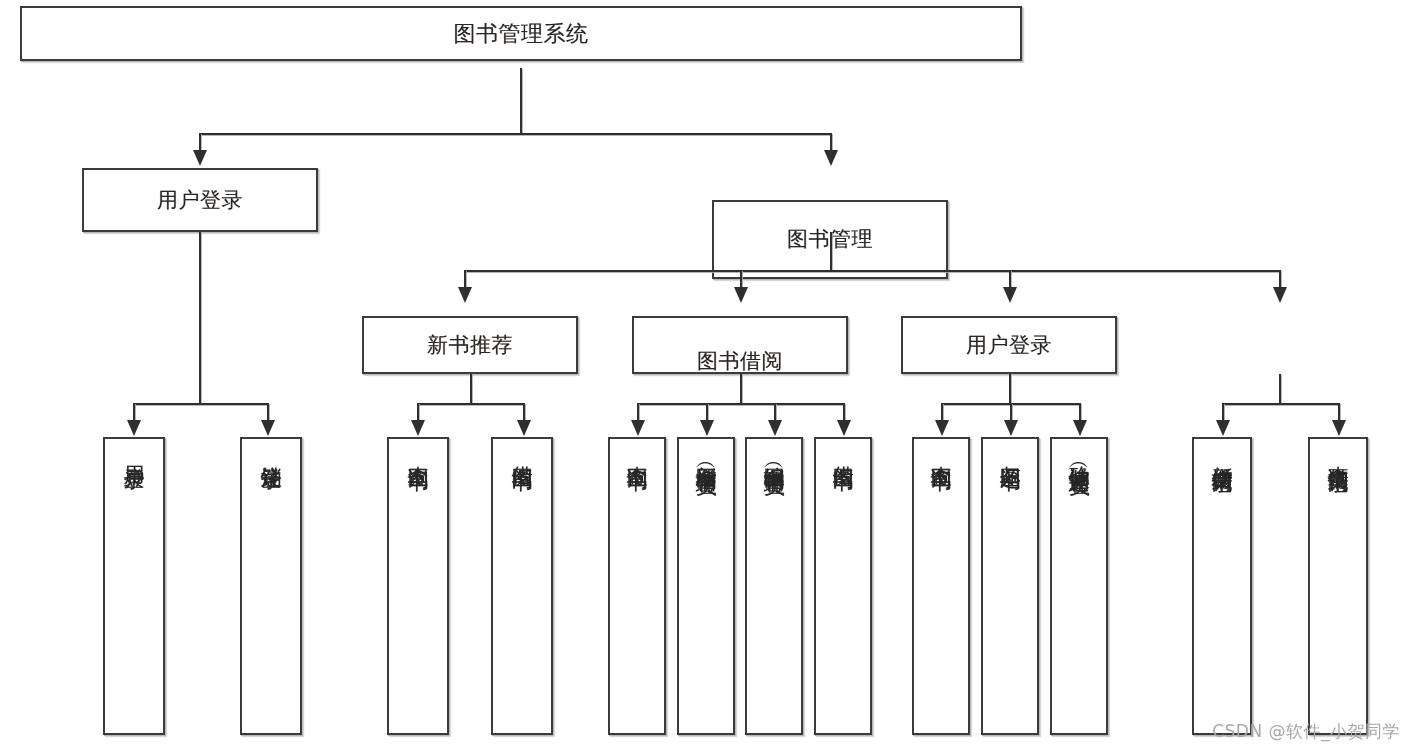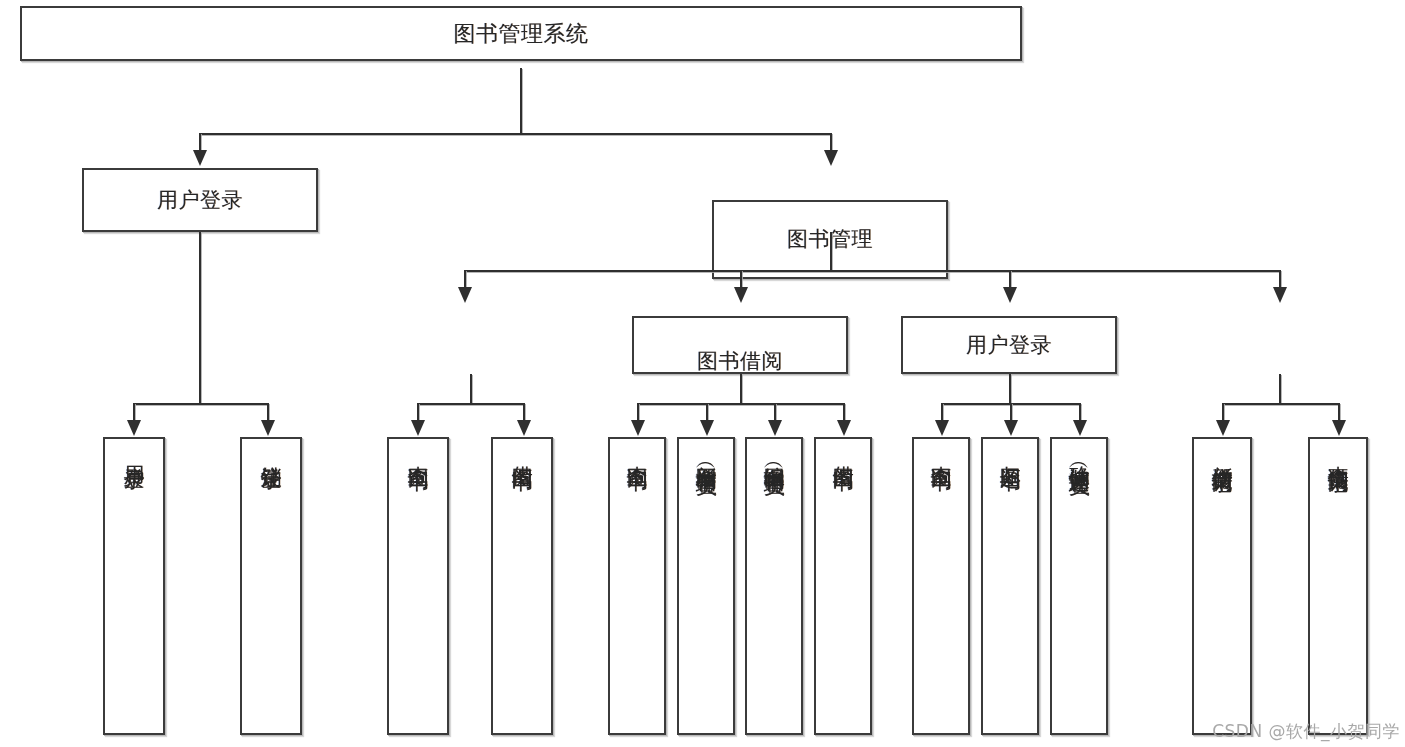--- a/index.html
+++ b/index.html
@@ -127,20 +127,23 @@
   <div class="edge h" style="left:464px; top:270px; width:816px;"></div>
   <div class="edge v" style="left:464px; top:270px; height:18px;"></div>
   <div class="arrow" style="left:458px; top:287px;"></div>
   <div class="edge v" style="left:740px; top:270px; height:18px;"></div>
   <div class="arrow" style="left:734px; top:287px;"></div>
   <div class="edge v" style="left:1009px; top:270px; height:18px;"></div>
   <div class="arrow" style="left:1003px; top:287px;"></div>
   <div class="edge v" style="left:1279px; top:270px; height:18px;"></div>
   <div class="arrow" style="left:1273px; top:287px;"></div>
 
+  <div class="node" style="left:362px; top:316px; width:216px; height:58px;">
+    <span class="label">新书推荐</span>
+  </div>
   <div class="node" style="left:632px; top:316px; width:216px; height:58px;align-items:flex-end;">
     <span class="label">图书借阅</span>
   </div>
   <div class="node" style="left:901px; top:316px; width:216px; height:58px;">
     <span class="label">用户登录</span>
   </div>
 
   <div class="edge v" style="left:470px; top:374px; height:30px;"></div>
   <div class="edge h" style="left:417px; top:403px; width:106px;"></div>
   <div class="edge v" style="left:417px; top:403px; height:18px;"></div>

